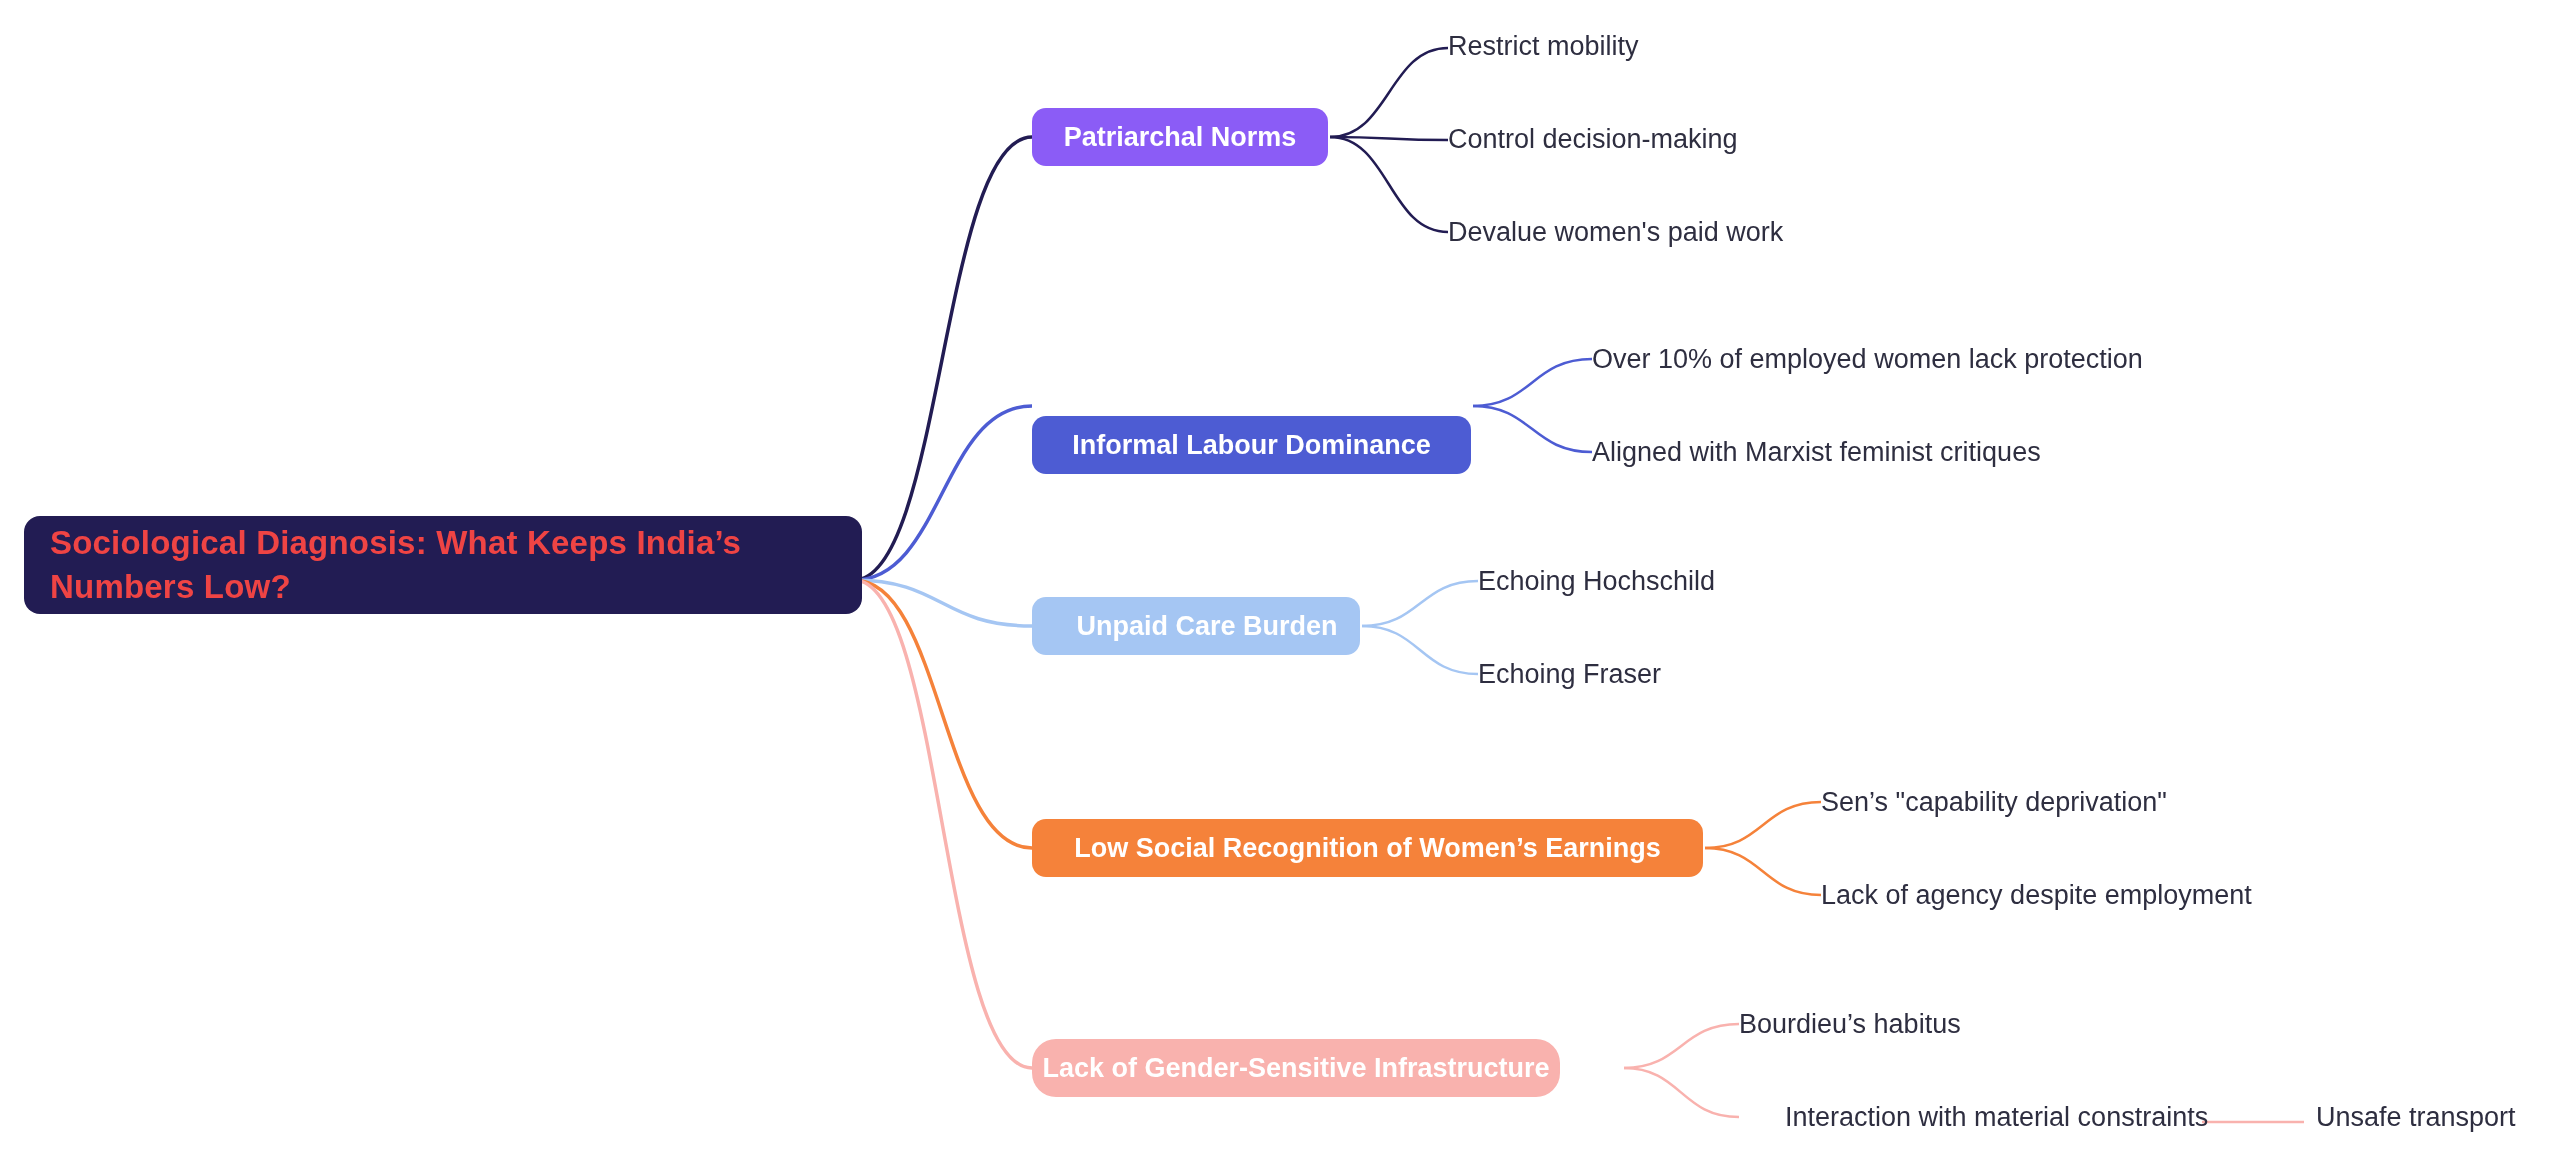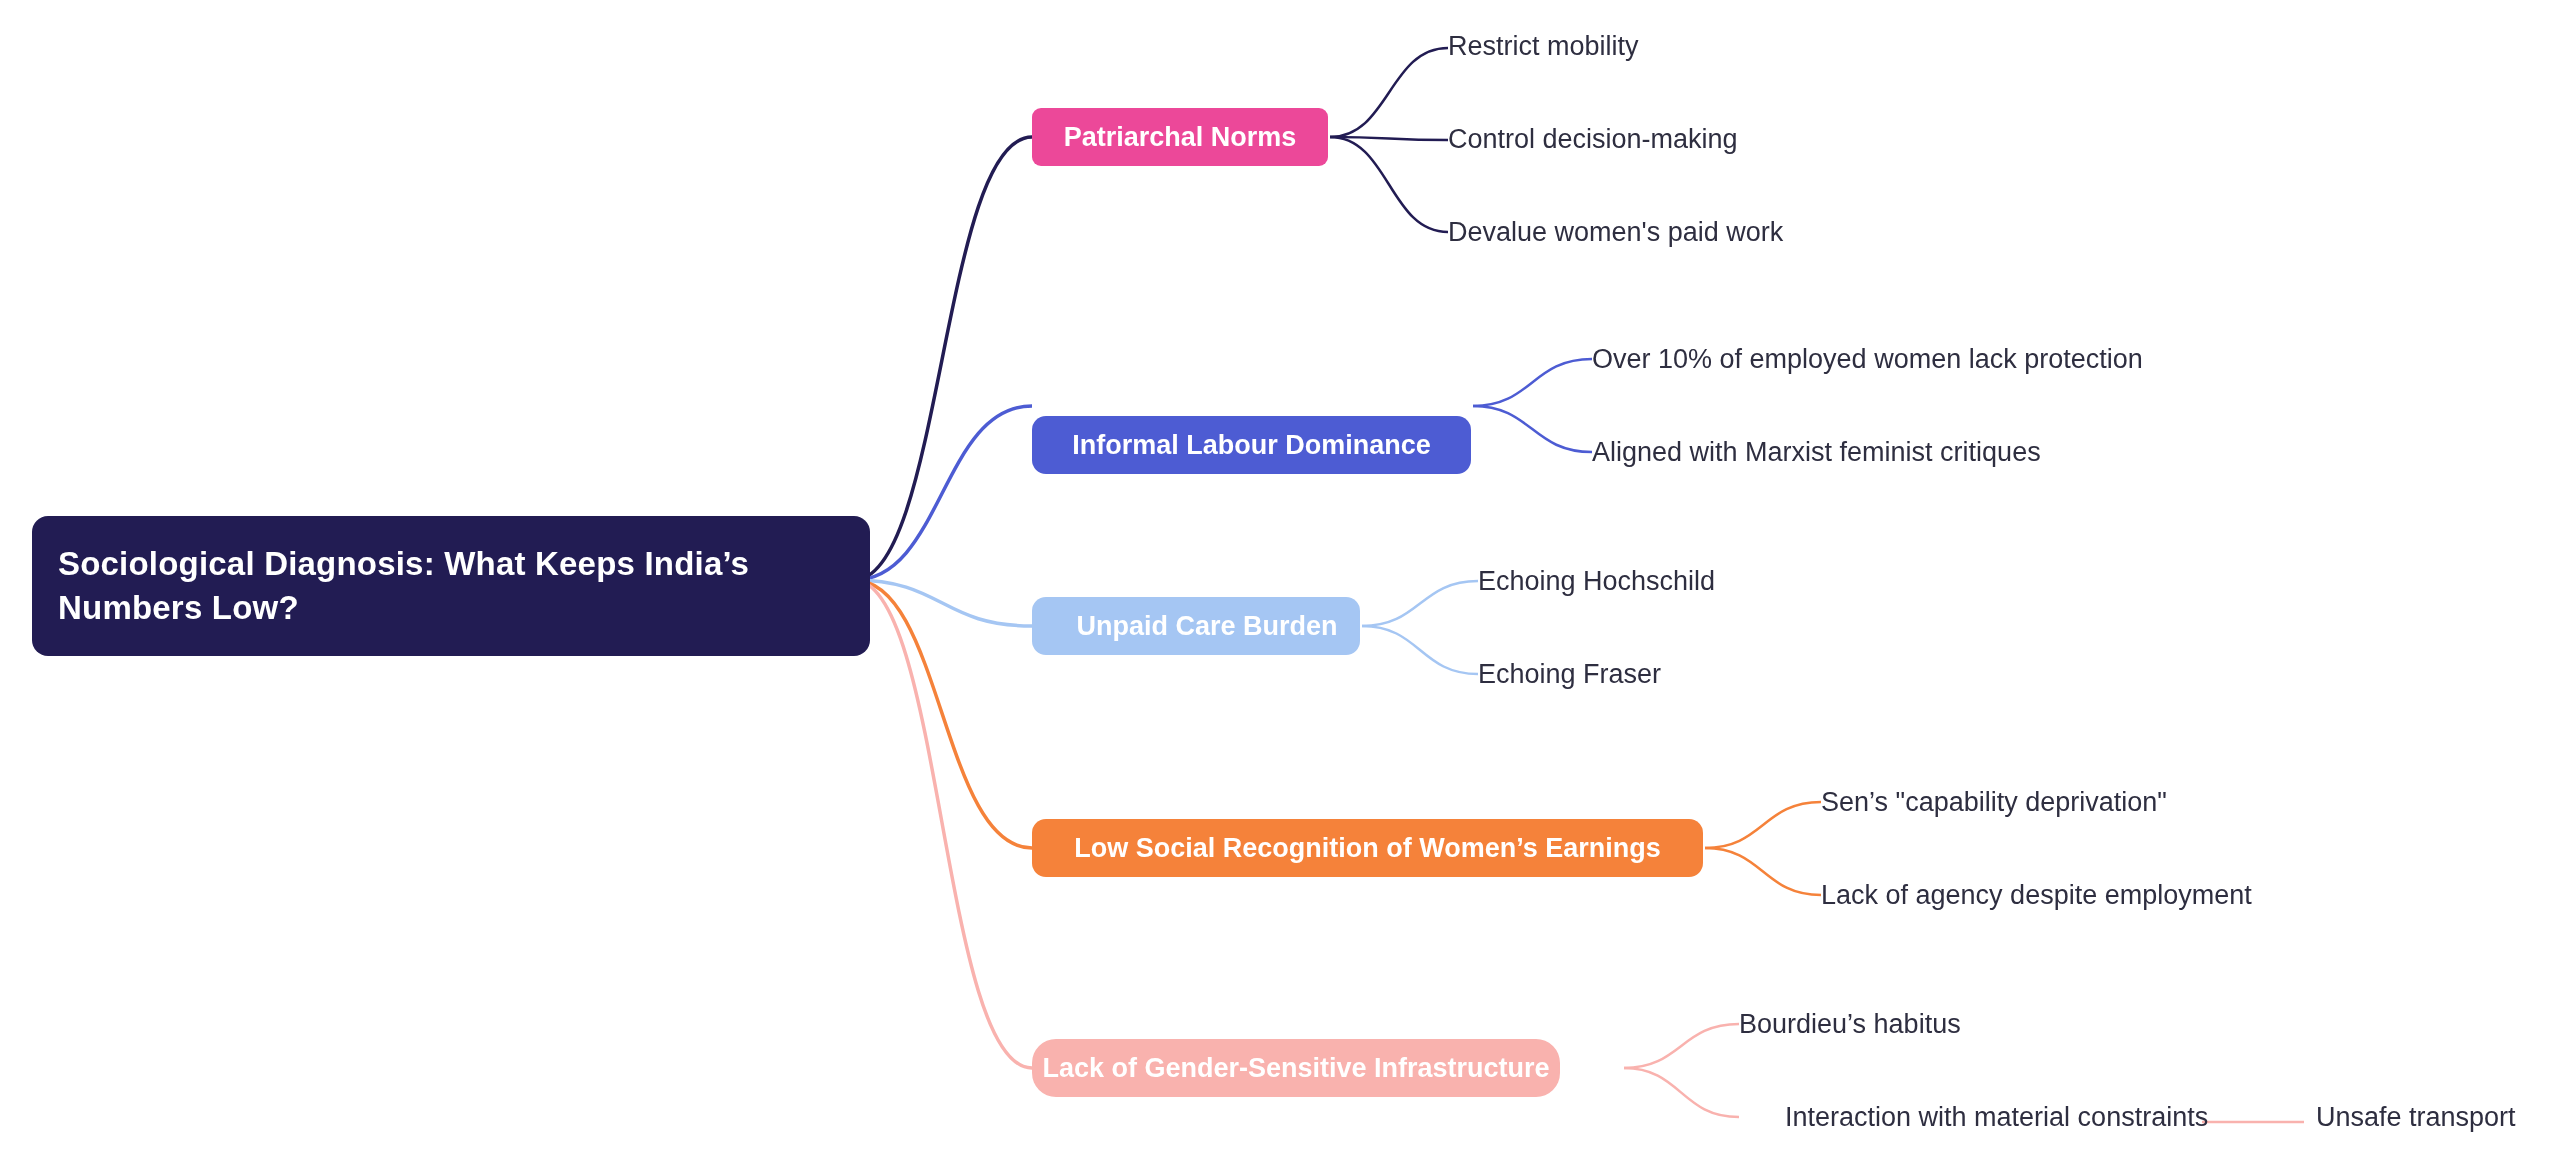--- a/index.html
+++ b/index.html
@@ -19,25 +19,25 @@
     position: absolute;
     left: 0; top: 0;
     width: 2560px;
     height: 1153px;
   }
   #edges path { fill: none; }
   .edge-main { stroke-width: 3.5px; }
   .edge-child { stroke-width: 2.5px; }
   .node-root {
     position: absolute;
-    left: 32px; top: 516px;
+    left: 24px; top: 516px;
     width: 786px;
-    padding: 26px 26px;
+    padding: 5px 26px;
     border-radius: 16px;
-    color: #ffffff;
+    color: #ef4444;
     font-size: 33px;
     font-weight: bold;
     line-height: 44px;
     letter-spacing: 0.2px;
   }
   .node-branch {
     position: absolute;
     left: 1032px;
     height: 58px;
     border-radius: 14px;
@@ -93,21 +93,21 @@
     <path class="edge-child" d="M1705,848 C1763,848 1763,895 1821,895" stroke="#f5823a"></path>
 
     <path class="edge-child" d="M1624,1068 C1681,1068 1681,1024 1739,1024" stroke="#f9b2ae"></path>
     <path class="edge-child" d="M1624,1068 C1681,1068 1681,1117 1739,1117" stroke="#f9b2ae"></path>
 
     <path class="edge-child" d="M2202,1122 C2238,1122 2268,1122 2304,1122" stroke="#f9b2ae"></path>
   </svg>
 
   <div class="node-root" style="background-color: rgb(34, 28, 83);">Sociological Diagnosis: What Keeps India’s Numbers Low?</div>
 
-  <div id="branch-0" class="node-branch" style="background-color: #ec4899; border-radius: 9px;">Patriarchal Norms</div>
+  <div id="branch-0" class="node-branch" style="background-color: #8b5cf6;">Patriarchal Norms</div>
 
   <div id="branch-1" class="node-branch" style="background-color: rgb(77, 92, 211);">Informal Labour Dominance</div>
 
   <div id="branch-2" class="node-branch" style="background-color: rgb(165, 198, 243); padding-left: 32px;">Unpaid Care Burden</div>
 
   <div id="branch-3" class="node-branch" style="background-color: rgb(245, 130, 58);">Low Social Recognition of Women’s Earnings</div>
 
   <div id="branch-4" class="node-branch" style="background-color: rgb(249, 178, 174);">Lack of Gender-Sensitive Infrastructure</div>
 
   <div class="leaf" style="left:1448px; top:46px;">Restrict mobility</div>

